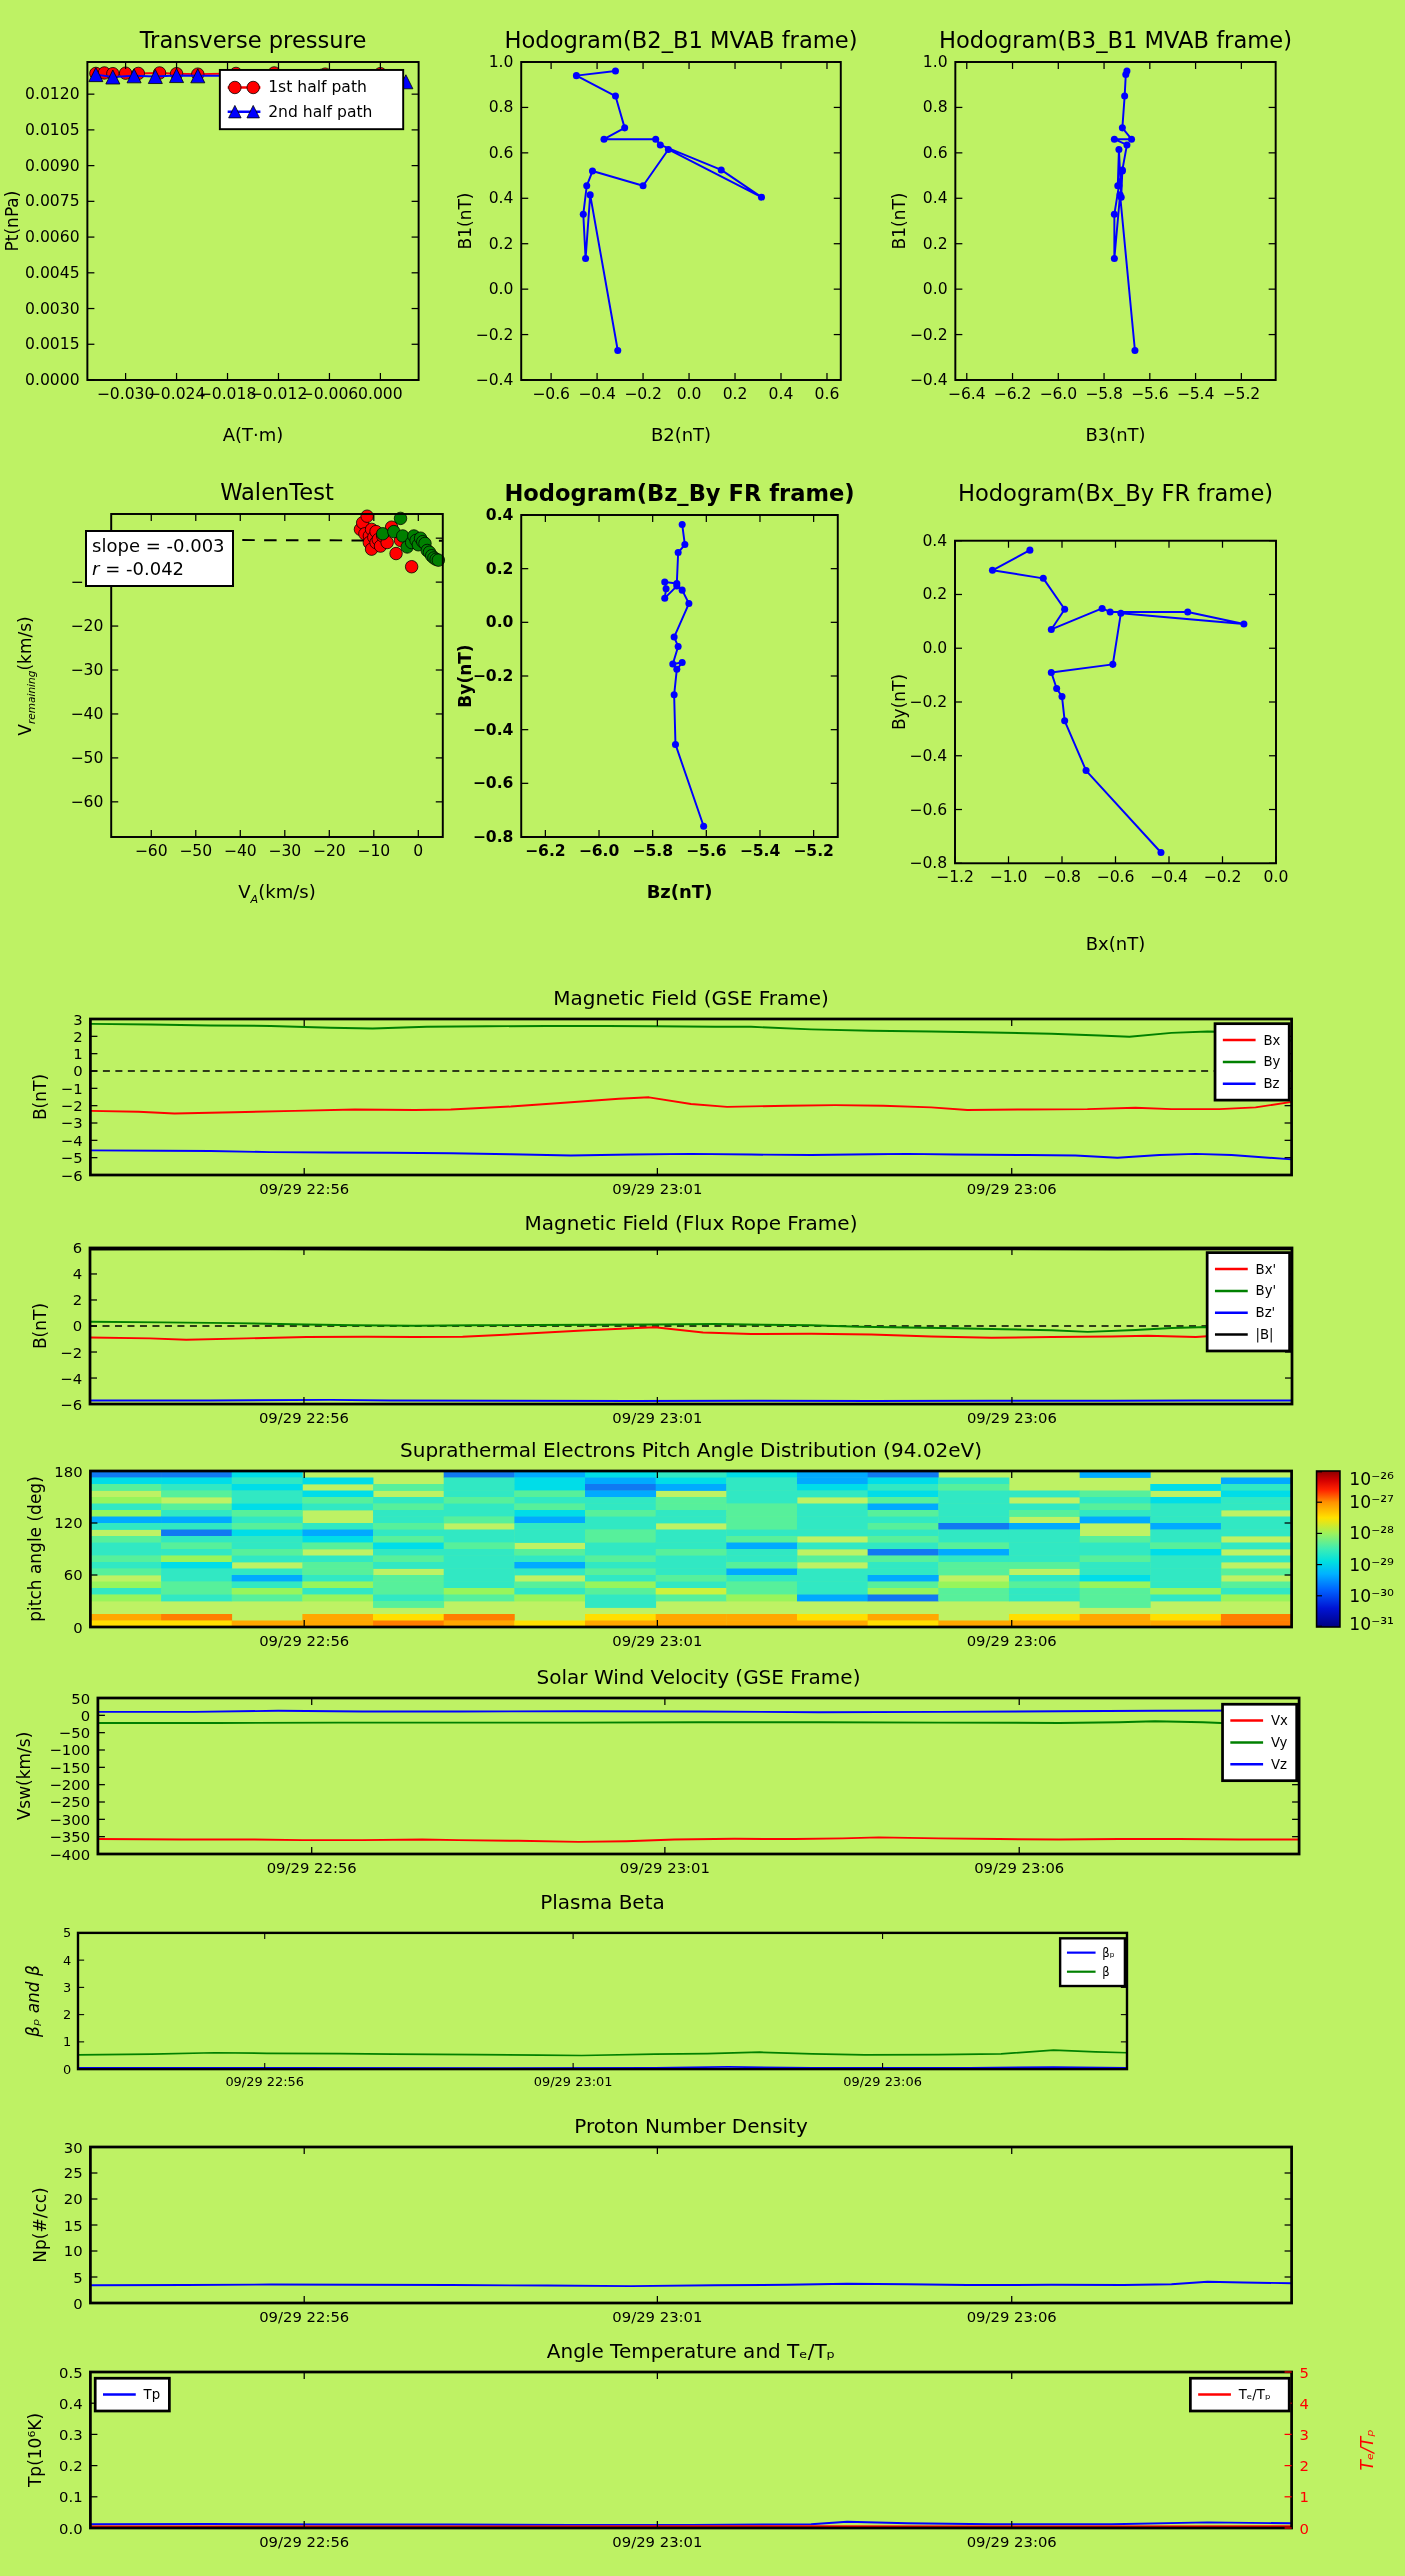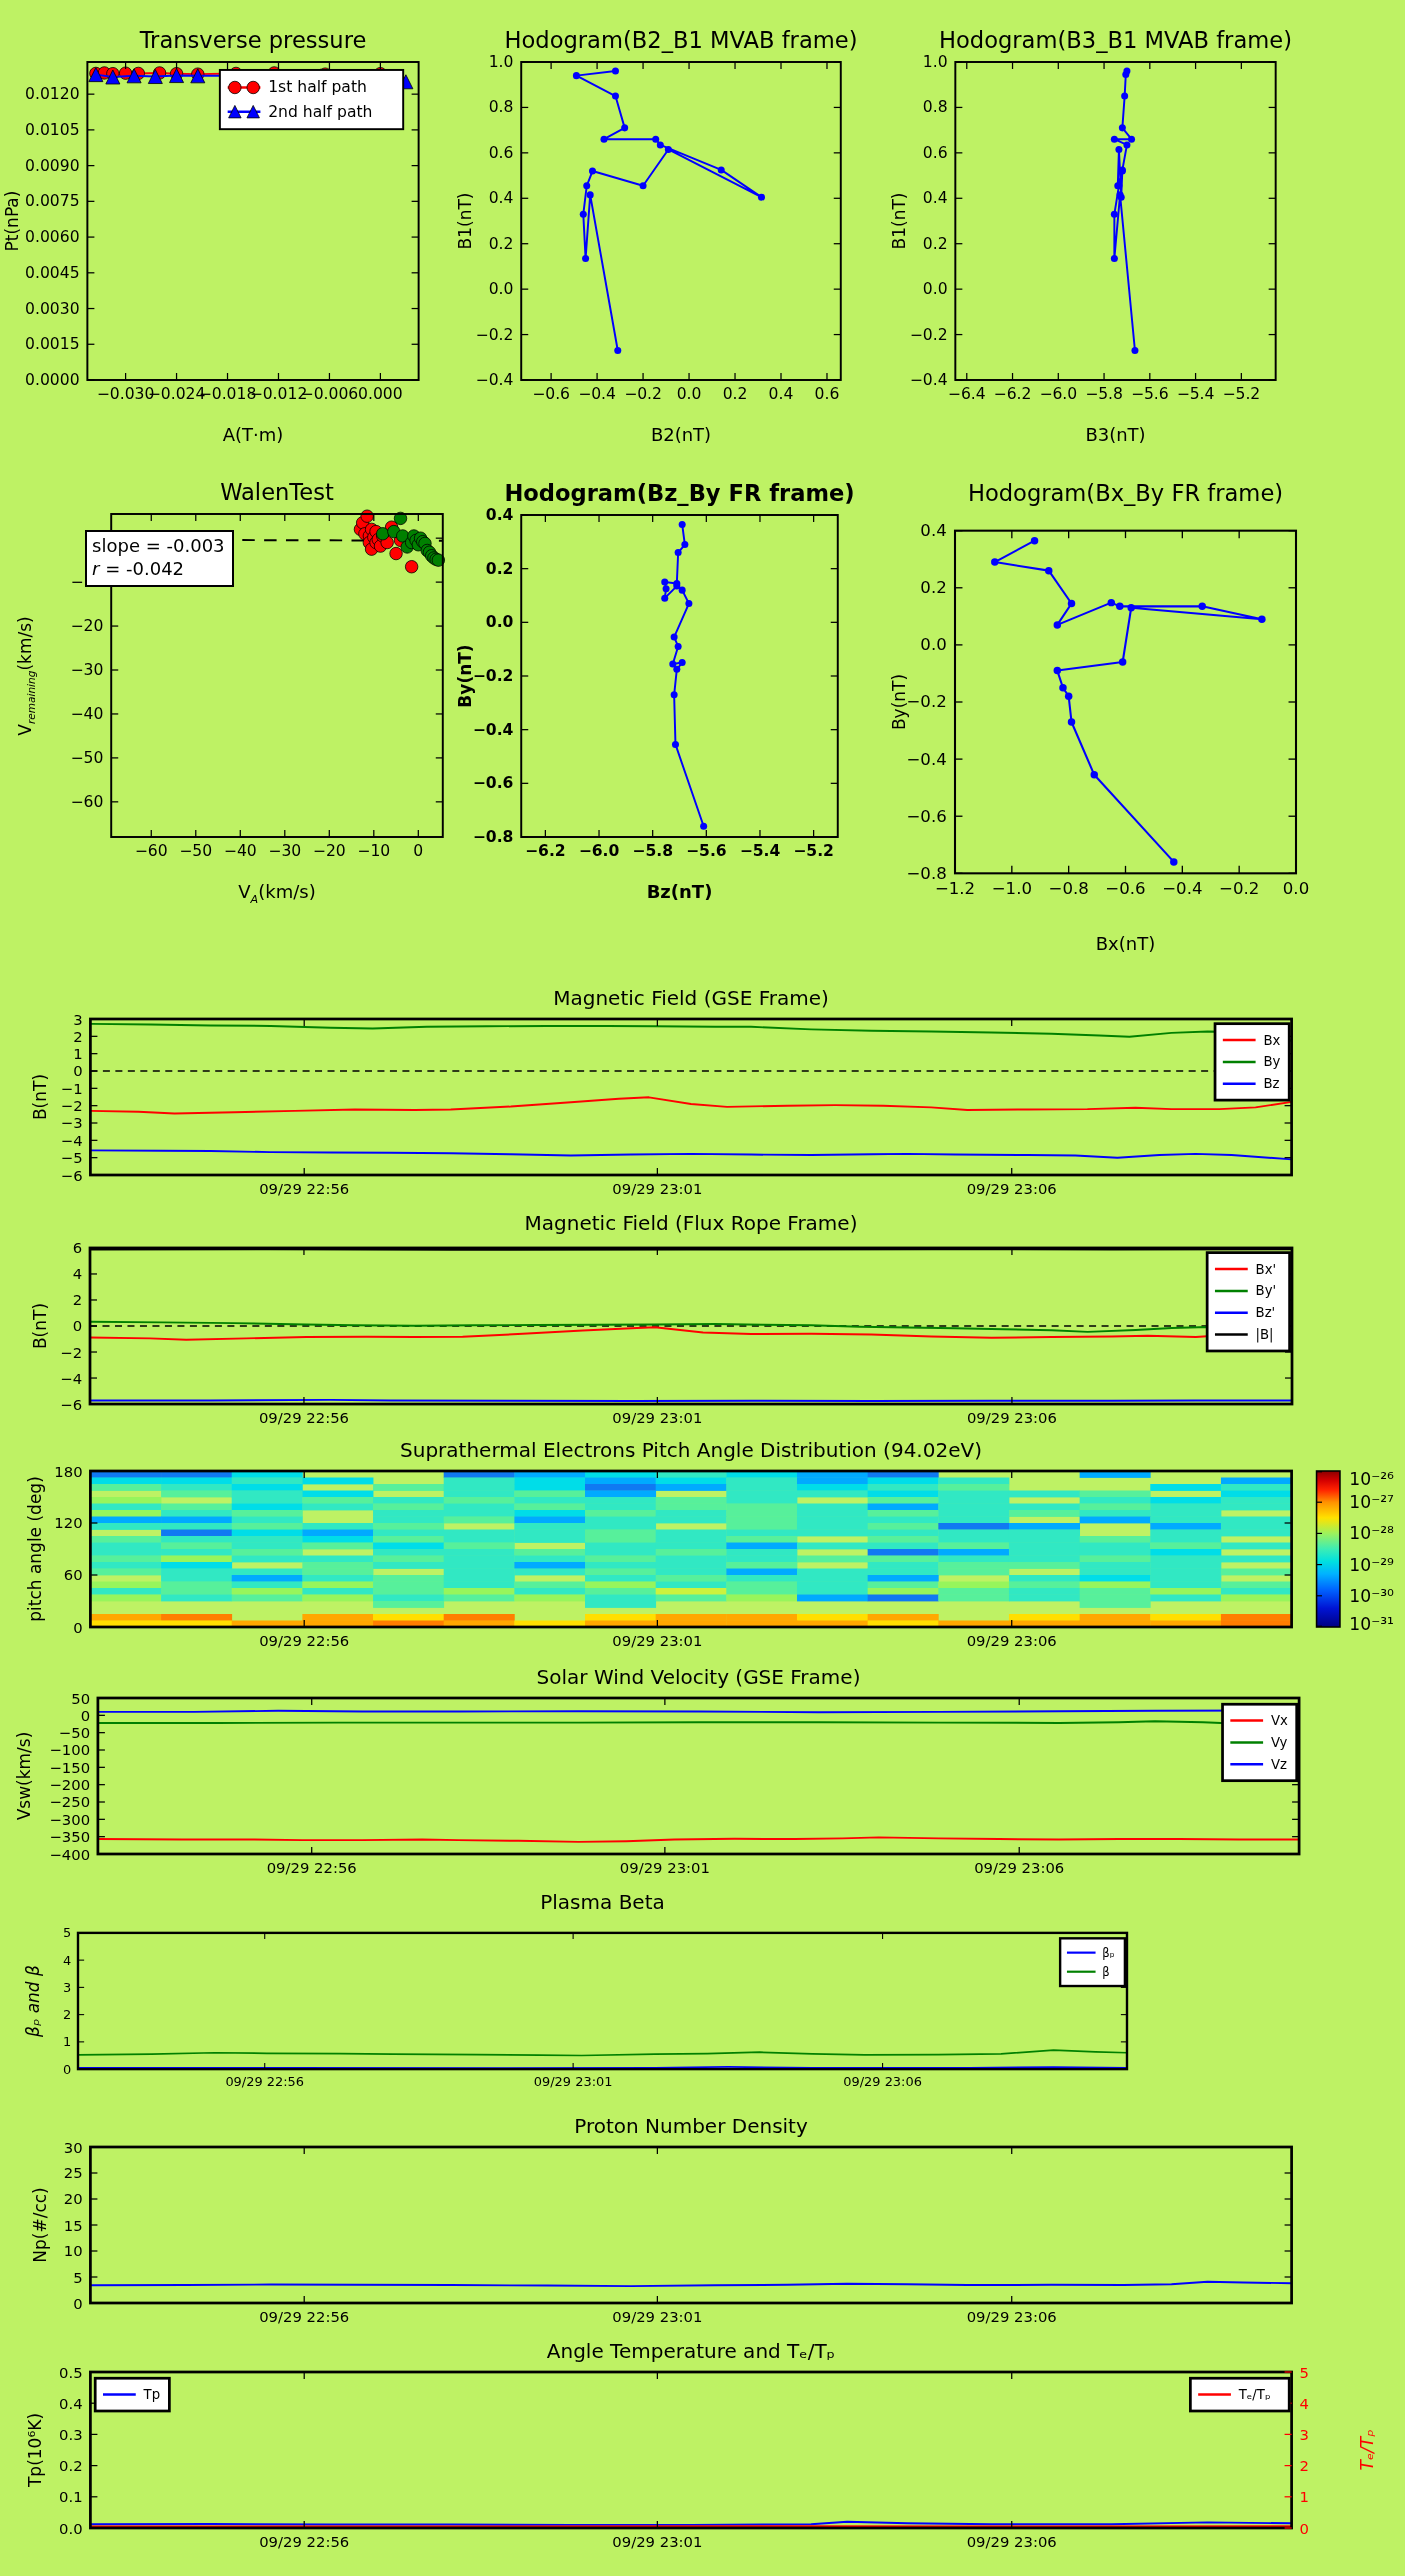--- a/index.html
+++ b/index.html
@@ -442,21 +442,21 @@
           <line x1="0" y1="68.83333333333337" x2="9" y2="68.83333333333337" stroke="#000" stroke-width="1.6"></line>
           <line x1="406" y1="68.83333333333337" x2="397" y2="68.83333333333337" stroke="#000" stroke-width="1.6"></line>
           <text x="-10" y="68.83333333333337" text-anchor="end" dominant-baseline="central" font-size="20">0.2</text>
           <line x1="0" y1="0" x2="9" y2="0" stroke="#000" stroke-width="1.6"></line>
           <line x1="406" y1="0" x2="397" y2="0" stroke="#000" stroke-width="1.6"></line>
           <text x="-10" y="0" text-anchor="end" dominant-baseline="central" font-size="20">0.4</text>
         </g>
       </svg>
   </div>
 
-  <div class="panel" style="left:955px;top:515px;width:321px;height:374px;padding-left:20px;--ylgap:56px;">
+  <div class="panel" style="left:955px;top:515px;width:321px;height:374px;--ylgap:56px;">
     <div class="ptitle t-lg">Hodogram(Bx_By FR frame)</div>
     <div class="ylab">By(nT)</div>
     <div class="xlab">Bx(nT)</div>
     <svg class="plot" viewBox="0 0 411 413">
         <g>
           <polyline points="95.89999999999998,12.045833333333405 47.94999999999997,37.858333333333405 113.02499999999999,48.183333333333394 140.42499999999998,87.76249999999999 123.3,113.57499999999999 188.375,86.73000000000002 198.65,91.20416666666671 297.97499999999997,91.20416666666671 369.90000000000003,106.69166666666672 212.35000000000002,92.92500000000001 202.075,158.3166666666667 123.3,168.64166666666665 130.15,189.29166666666669 136.99999999999997,199.61666666666665 140.42499999999998,230.5916666666667 167.825,294.2625 263.725,399.23333333333335" fill="none" stroke="#0000ff" stroke-width="2.5" stroke-linejoin="round"></polyline>
           <circle cx="95.89999999999998" cy="12.045833333333405" r="4.5" fill="#0000ff"></circle>
           <circle cx="47.94999999999997" cy="37.858333333333405" r="4.5" fill="#0000ff"></circle>
           <circle cx="113.02499999999999" cy="48.183333333333394" r="4.5" fill="#0000ff"></circle>
           <circle cx="140.42499999999998" cy="87.76249999999999" r="4.5" fill="#0000ff"></circle>

